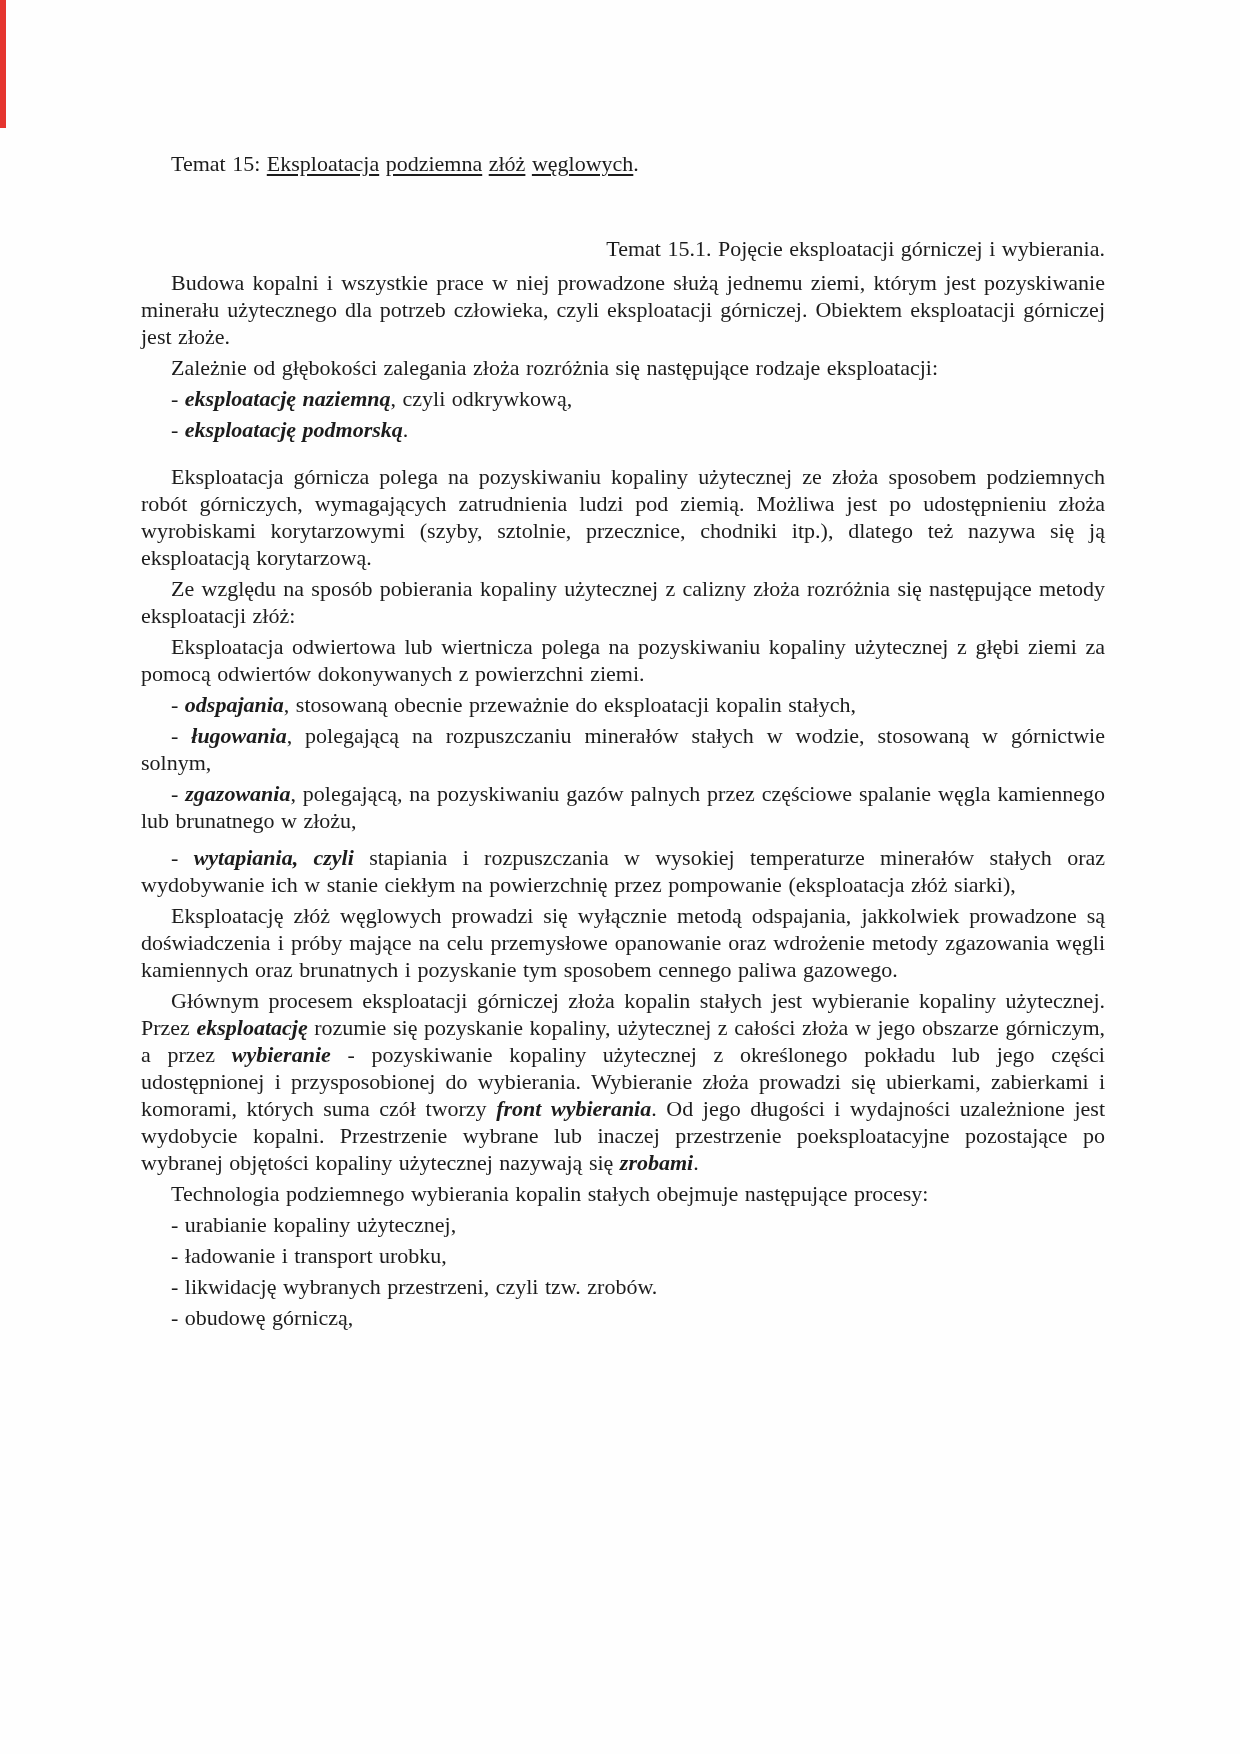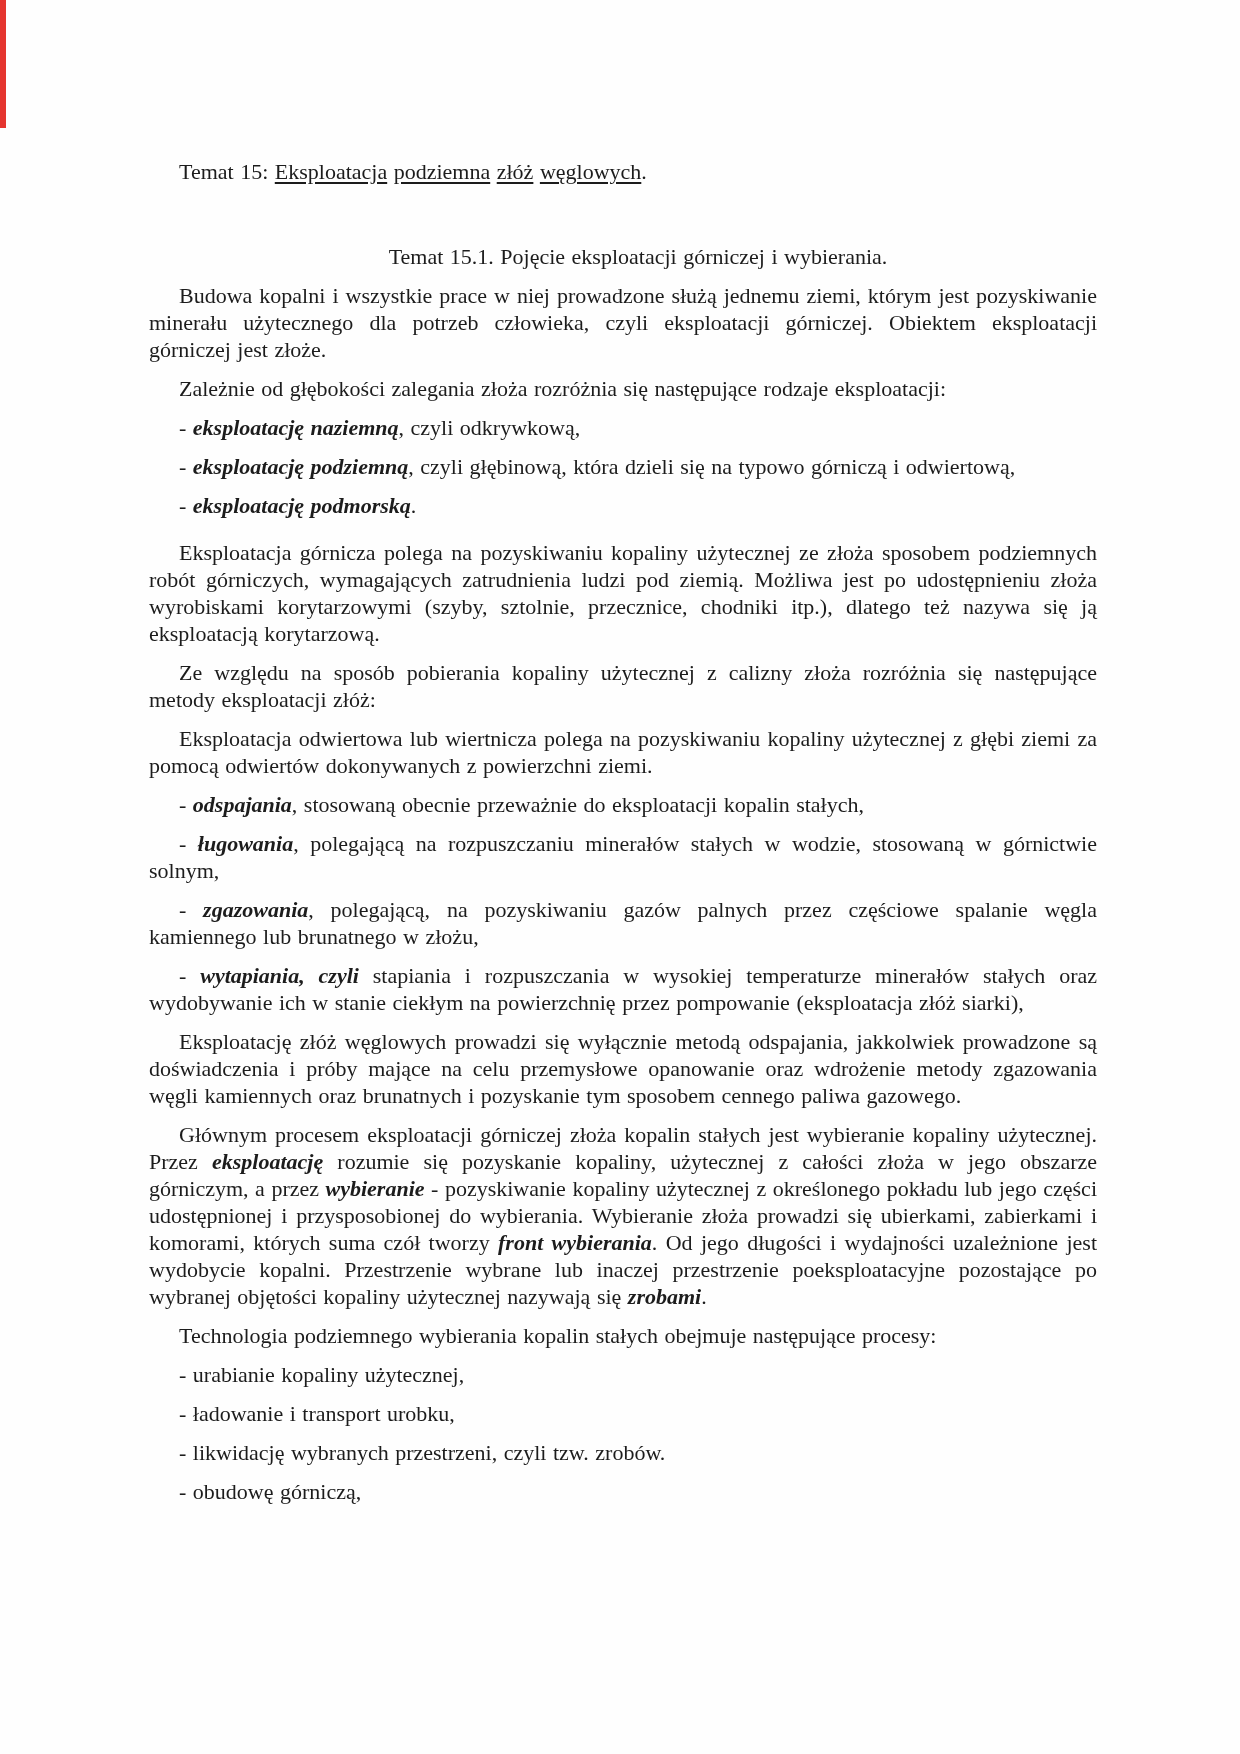--- a/index.html
+++ b/index.html
@@ -27,51 +27,50 @@
     width: 6px;
     height: 128px;
   }
   .content {
     position: absolute;
     left: 137px;
     top: 146px;
     width: 972px;
   }
   .para {
-    margin: 12px;
+    margin: 4px;
     padding: 0;
     font-size: 22px;
     line-height: 27px;
     text-align: justify;
     text-indent: 30px;
     word-spacing: 1px;
   }
   .para.title {
     text-align: left;
     margin-bottom: 58px;
   }
   .para.heading {
-    text-align: center;
+    text-align: right;
     margin-bottom: 7px;
   }
   .it { font-style: italic; font-weight: bold; }
   .ul { text-decoration: underline; text-underline-offset: 3px; }
 </style>
 </head>
 <body>
 
 <div class="page">
   <div class="edge-mark" style="background: rgb(229, 53, 47);"></div>
   <div class="content">
       <p class="para title"><span>Temat 15: </span><span class="ul">Eksploatacja</span><span> </span><span class="ul">podziemna</span><span> </span><span class="ul">złóż</span><span> </span><span class="ul">węglowych</span><span>.</span></p>
       <p class="para heading"><span>Temat 15.1. Pojęcie eksploatacji górniczej i wybierania.</span></p>
       <p class="para body"><span>Budowa kopalni i wszystkie prace w niej prowadzone służą jednemu ziemi, którym jest pozyskiwanie minerału użytecznego dla potrzeb człowieka, czyli eksploatacji górniczej. Obiektem eksploatacji górniczej jest złoże.</span></p>
       <p class="para body"><span>Zależnie od głębokości zalegania złoża rozróżnia się następujące rodzaje eksploatacji:</span></p>
       <p class="para list"><span>- </span><span class="it">eksploatację naziemną</span><span>, czyli odkrywkową,</span></p>
-      <p class="para list"><span>- </span><span class="it">eksploatację podziemną</span><span>, czyli głębinową, która dzieli się na typowo górniczą i odwiertową,</span></p>
       <p class="para list"><span>- </span><span class="it">eksploatację podmorską</span><span>.</span></p>
       <p class="para body" style="margin-top: 20px;"><span>Eksploatacja górnicza polega na pozyskiwaniu kopaliny użytecznej ze złoża sposobem podziemnych robót górniczych, wymagających zatrudnienia ludzi pod ziemią. Możliwa jest po udostępnieniu złoża wyrobiskami korytarzowymi (szyby, sztolnie, przecznice, chodniki itp.), dlatego też nazywa się ją eksploatacją korytarzową.</span></p>
       <p class="para body"><span>Ze względu na sposób pobierania kopaliny użytecznej z calizny złoża rozróżnia się następujące metody eksploatacji złóż:</span></p>
       <p class="para body"><span>Eksploatacja odwiertowa lub wiertnicza polega na pozyskiwaniu kopaliny użytecznej z głębi ziemi za pomocą odwiertów dokonywanych z powierzchni ziemi.</span></p>
       <p class="para list"><span>- </span><span class="it">odspajania</span><span>, stosowaną obecnie przeważnie do eksploatacji kopalin stałych,</span></p>
       <p class="para list"><span>- </span><span class="it">ługowania</span><span>, polegającą na rozpuszczaniu minerałów stałych w wodzie, stosowaną w górnictwie solnym,</span></p>
       <p class="para list"><span>- </span><span class="it">zgazowania</span><span>, polegającą, na pozyskiwaniu gazów palnych przez częściowe spalanie węgla kamiennego lub brunatnego w złożu,</span></p>
       <p class="para list" style="margin-top: 10px;"><span>- </span><span class="it">wytapiania, czyli</span><span> stapiania i rozpuszczania w wysokiej temperaturze minerałów stałych oraz wydobywanie ich w stanie ciekłym na powierzchnię przez pompowanie (eksploatacja złóż siarki),</span></p>
       <p class="para body"><span>Eksploatację złóż węglowych prowadzi się wyłącznie metodą odspajania, jakkolwiek prowadzone są doświadczenia i próby mające na celu przemysłowe opanowanie oraz wdrożenie metody zgazowania węgli kamiennych oraz brunatnych i pozyskanie tym sposobem cennego paliwa gazowego.</span></p>
       <p class="para body"><span>Głównym procesem eksploatacji górniczej złoża kopalin stałych jest wybieranie kopaliny użytecznej. Przez </span><span class="it">eksploatację</span><span> rozumie się pozyskanie kopaliny, użytecznej z całości złoża w jego obszarze górniczym, a przez </span><span class="it">wybieranie</span><span> - pozyskiwanie kopaliny użytecznej z określonego pokładu lub jego części udostępnionej i przysposobionej do wybierania. Wybieranie złoża prowadzi się ubierkami, zabierkami i komorami, których suma czół tworzy </span><span class="it">front wybierania</span><span>. Od jego długości i wydajności uzależnione jest wydobycie kopalni. Przestrzenie wybrane lub inaczej przestrzenie poeksploatacyjne pozostające po wybranej objętości kopaliny użytecznej nazywają się </span><span class="it">zrobami</span><span>.</span></p>

